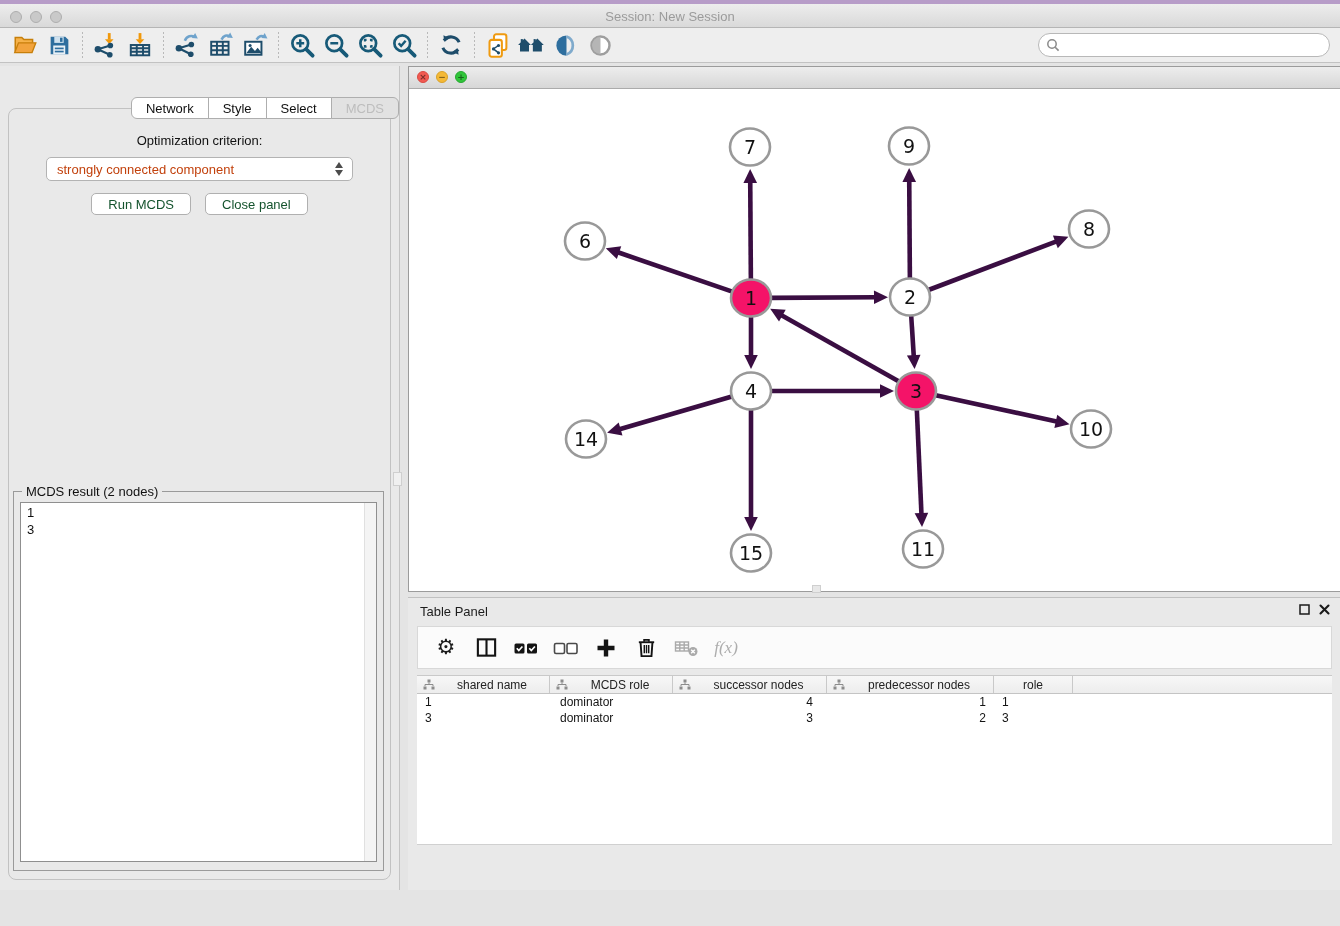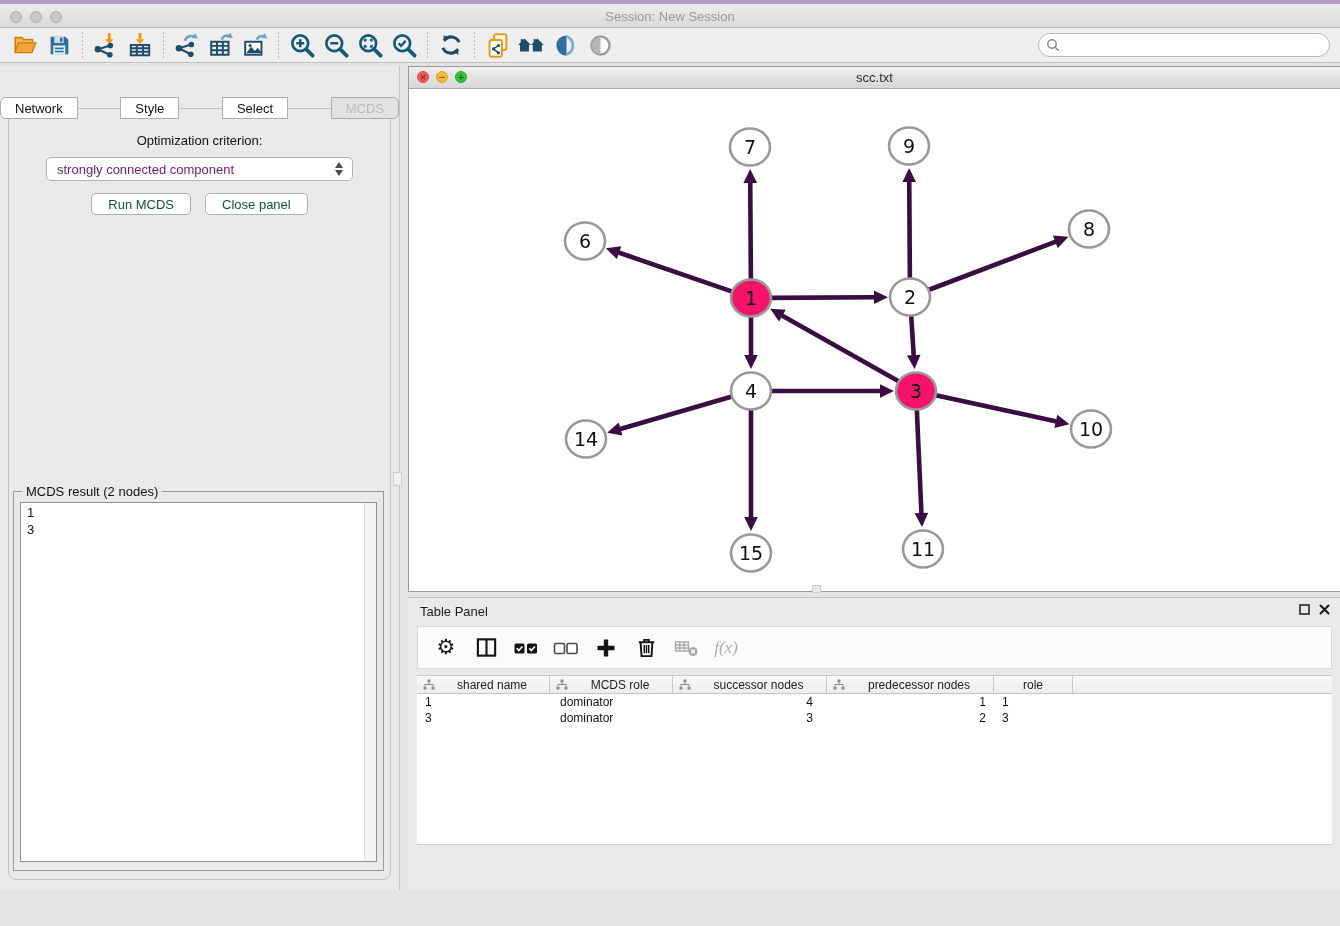--- a/index.html
+++ b/index.html
@@ -35,32 +35,32 @@
   .search-field { width:292px; height:24px; border:1px solid #b8b8b8; border-radius:12px;
     background:#fff; padding:0 8px 0 26px; font-size:13px; color:#333; outline:none; }
   .search-ico { position:absolute; left:8px; top:5px; }
 
   
   .control-panel { position:absolute; left:0; top:66px; width:400px; height:824px;
     background:#e9e9e9; border-right:1px solid #c4c4c4; }
   .panel-head { position:relative; height:26px; display:flex; align-items:center; padding:0 12px; }
   .panel-title { font-size:13px; color:#1d1d1d; }
   .panel-ctrls { position:absolute; right:10px; top:6px; display:flex; gap:9px; align-items:center; }
-  .tabs-row { position:absolute; left:0; right:0; top:31px; display:flex; justify-content:space-between; z-index:2; }
+  .tabs-row { position:absolute; left:0; right:0; top:31px; display:flex; justify-content:flex-end; z-index:2; }
   .tab { height:22px; padding:0 14px; background:#fff; border:1px solid #aeaeae;
     margin-left:-1px; font-size:13px; color:#111; display:flex; align-items:center; cursor:default; }
   .tab:first-child { border-radius:6px 0 0 6px; margin-left:0; }
   .tab:last-child { border-radius:0 6px 6px 0; }
   .tab.active { background:#e2e2e2; color:#bdbdbd; }
   .cp-content { position:absolute; left:8px; right:8px; top:42px; bottom:10px;
     border:1px solid #c2c2c2; border-radius:8px; background:#e9e9e9; }
   .opt-label { margin-top:24px; text-align:center; font-size:13px; color:#111; }
   .dropdown { position:relative; margin:9px 37px 0 37px; height:24px; background:#fff;
     border:1px solid #b3b3b3; border-radius:5px; display:flex; align-items:center;
-    padding:0 24px 0 10px; font-size:13px; color:#701a75; }
+    padding:0 24px 0 10px; font-size:13px; color:#c2410c; }
   .stepper { position:absolute; right:9px; top:4px; display:flex; flex-direction:column; gap:2px; }
   .stepper i { width:0; height:0; border-left:4px solid transparent; border-right:4px solid transparent; }
   .stepper .up { border-bottom:6px solid #4c4c4c; }
   .stepper .dn { border-top:6px solid #4c4c4c; }
   .btn-row { margin-top:12px; display:flex; justify-content:center; gap:14px; }
   .pushbtn { height:22px; padding:0 16px; background:#fff; border:1px solid #b0b0b0;
     border-radius:5px; font-size:13px; color:#14532d; display:flex; align-items:center; }
   .mcds-box { position:absolute; left:4px; right:6px; top:382px; bottom:8px;
     border:1px solid #9a9a9a; background:#e9e9e9; }
   .mcds-legend { position:absolute; left:8px; top:-8px; background:#e9e9e9; padding:0 4px;
@@ -330,21 +330,20 @@
     </div>
   </div>
 
   <div class="net-window">
     <div class="net-titlebar">
       <div class="net-traffic">
         <span class="dot red">×</span>
         <span class="dot yel">−</span>
         <span class="dot grn">+</span>
       </div>
-      <div class="net-title">scc.txt</div>
     </div>
     <div class="net-canvas">
       <svg width="930" height="502" viewBox="0 0 930 502">
           <g>
             <line x1="341.8741749446006" y1="190.00041663468818" x2="341.2251606254516" y2="91.99925444318959" stroke="#3A0E42" stroke-width="4.6"></line>
             <polygon points="341.14569216940987,79.99951758088737 348.0382562567632,93.9541784618163 334.4385544794873,94.04424271199693" fill="#3A0E42"></polygon>
           </g>
           <g>
             <line x1="324.0298756471126" y1="202.82953561376758" x2="208.15706463148274" y2="163.04188363852117" stroke="#3A0E42" stroke-width="4.6"></line>
             <polygon points="196.80751240860647,159.14474823669016 212.25703339633301,157.25999327919644 207.84027994092455,170.12281913178956" fill="#3A0E42"></polygon>

